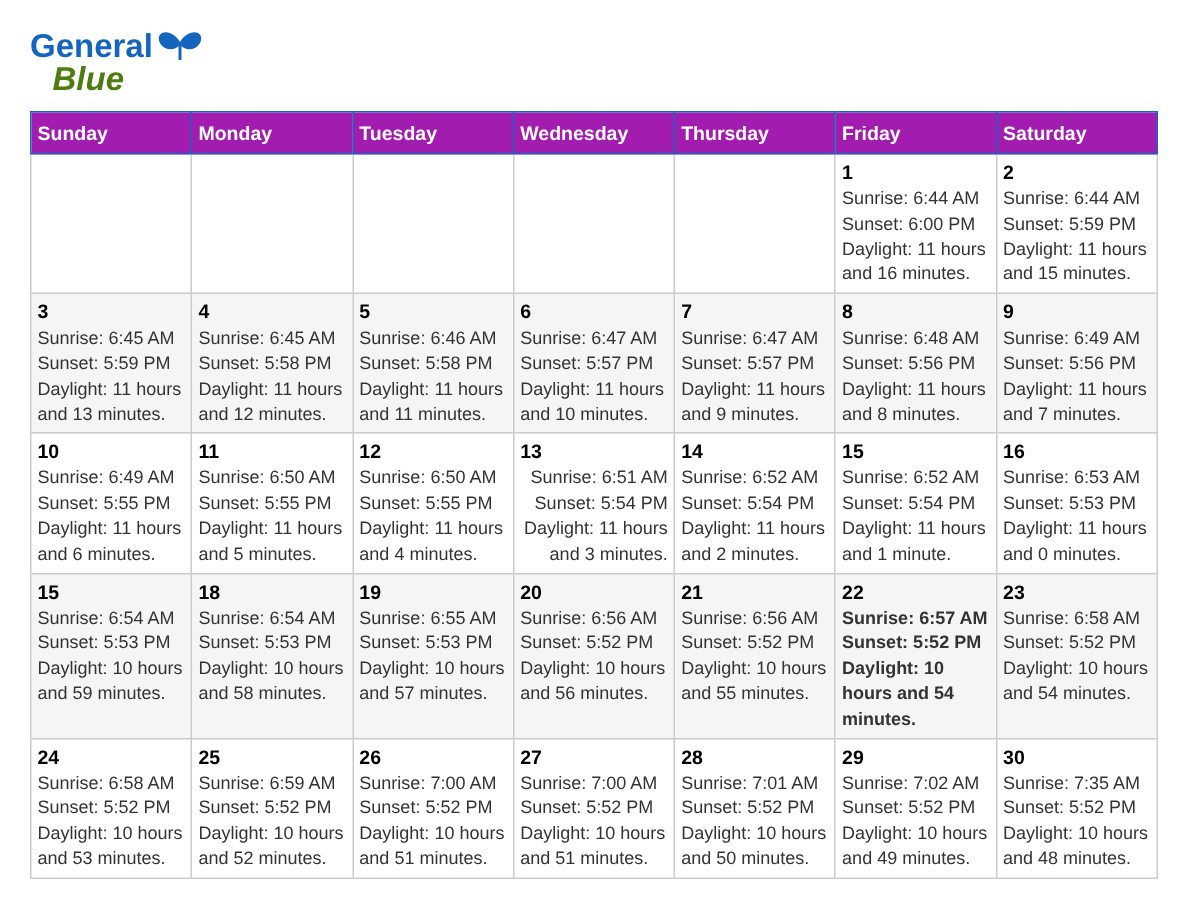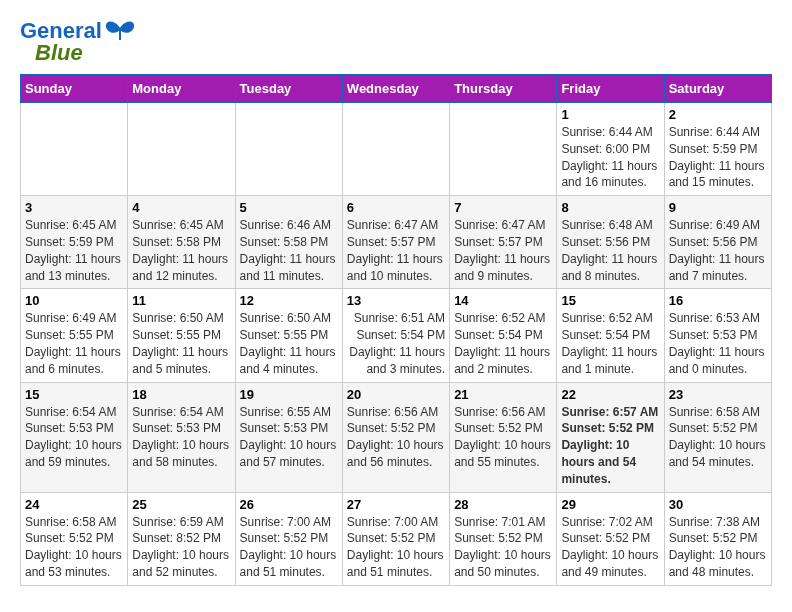--- a/index.html
+++ b/index.html
@@ -265,21 +265,21 @@
       <tr>
         <td>
           <div class="day-number">24</div>
           <div class="day-info" style="white-space: pre-line;">Sunrise: 6:58 AM
 Sunset: 5:52 PM
 Daylight: 10 hours and 53 minutes.</div>
         </td>
         <td>
           <div class="day-number">25</div>
           <div class="day-info" style="white-space: pre-line;">Sunrise: 6:59 AM
-Sunset: 8:52 PM
+Sunset: 5:52 PM
 Daylight: 10 hours and 52 minutes.</div>
         </td>
         <td>
           <div class="day-number">26</div>
           <div class="day-info" style="white-space: pre-line;">Sunrise: 7:00 AM
 Sunset: 5:52 PM
 Daylight: 10 hours and 51 minutes.</div>
         </td>
         <td>
           <div class="day-number">27</div>
@@ -294,19 +294,19 @@
 Daylight: 10 hours and 50 minutes.</div>
         </td>
         <td>
           <div class="day-number">29</div>
           <div class="day-info" style="white-space: pre-line;">Sunrise: 7:02 AM
 Sunset: 5:52 PM
 Daylight: 10 hours and 49 minutes.</div>
         </td>
         <td>
           <div class="day-number">30</div>
-          <div class="day-info" style="white-space: pre-line;">Sunrise: 7:38 AM
+          <div class="day-info" style="white-space: pre-line;">Sunrise: 7:35 AM
 Sunset: 5:52 PM
 Daylight: 10 hours and 48 minutes.</div>
         </td>
       </tr>
     </tbody>
 </table>
 
 </body></html>

